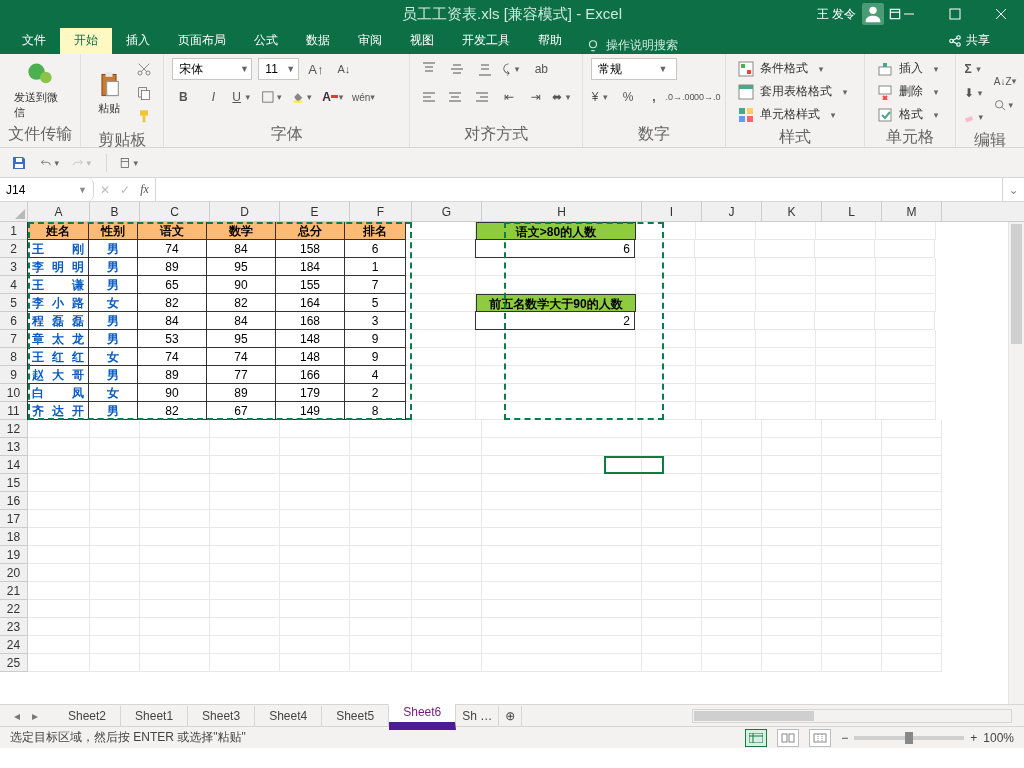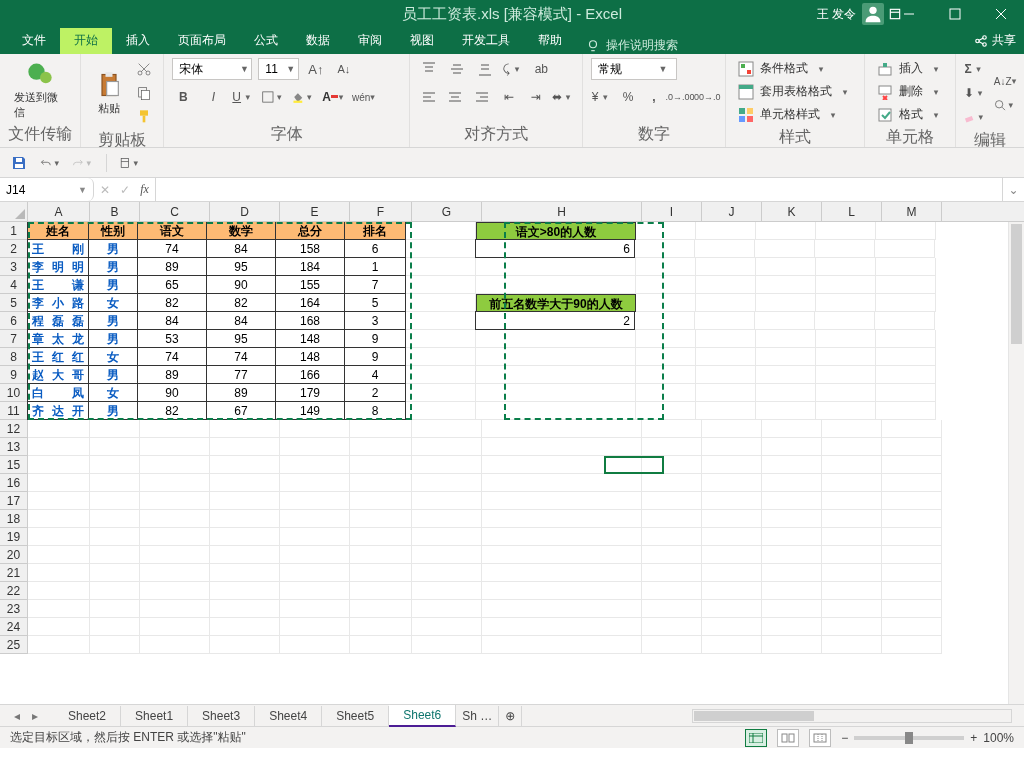--- a/index.html
+++ b/index.html
@@ -11,23 +11,23 @@
 .titlebar .user { position: absolute; right: 140px; display: flex; align-items: center; gap: 6px; color: #fff; }
 .titlebar .avatar { width: 22px; height: 22px; background: #4a9b76; border-radius: 2px; display:flex; align-items:center; justify-content:center; }
 .titlebar .wincontrols { position: absolute; right: 0; display: flex; }
 .titlebar .winbtn { width: 46px; height: 28px; display: flex; align-items: center; justify-content: center; color: #fff; }
 .titlebar .winbtn svg { width: 12px; height: 12px; }
 .titlebar .extra-icon { position:absolute; right: 106px; width:46px; display:flex;justify-content:center; }
 
 
 .ribtabs { height: 26px; background: #0d6f46; display: flex; align-items: flex-end; padding-left: 8px; color: #fff; }
 .ribtabs .tab { padding: 5px 14px; font-size: 12px; cursor: pointer; }
-.ribtabs .tab.active { background: #bef264; color: #0d6f46; }
+.ribtabs .tab.active { background: #fef9c3; color: #0d6f46; }
 .ribtabs .search { display:flex; align-items:center; gap:6px; padding:0 10px; color:#cdeadc; }
-.ribtabs .share { margin-left:auto; margin-right:0; display:flex; align-items:center; gap:4px; color:#fff; padding:5px 8px;}
+.ribtabs .share { margin-left:auto; margin-right:26px; display:flex; align-items:center; gap:4px; color:#fff; padding:5px 8px;}
 
 
 .ribbon { height: 94px; background: #f3f2f1; border-bottom: 1px solid #d6d6d6; display: flex; }
 .group { border-right: 1px solid #e1e0df; padding: 4px 8px 2px 8px; display: flex; flex-direction: column; }
 .group .label { text-align: center; font-size: 16px; color: #666; margin-top: auto; padding-top: 2px; }
 .group .row { display: flex; align-items: center; gap: 4px; }
 .group .stack { display: flex; flex-direction: column; gap: 2px; }
 .bigbtn { display: flex; flex-direction: column; align-items: center; gap: 2px; padding: 2px 6px; font-size: 11px; color:#333; }
 .bigbtn svg { width: 28px; height: 28px; }
 .smallbtn { width: 22px; height: 22px; display:flex; align-items:center; justify-content:center; color:#555;}
@@ -72,21 +72,21 @@
 
 
 .ants { position:absolute; border:2px dashed #0a7e4a; pointer-events:none; }
 .sel { position:absolute; border:2px solid #107c41; pointer-events:none; }
 
 
 .sheettabs { height:22px; border-top:1px solid #d6d6d6; background:#f3f2f1; display:flex; align-items:center; padding-left:10px; gap:0; font-size:12px;}
 .sheettabs .nav { display:flex; gap:4px; padding-right:12px; color:#777;}
 .sheettabs .nav span{ width:14px; text-align:center;}
 .stab { padding:3px 14px; border-right:1px solid #d6d6d6; color:#444; background:#f3f2f1; cursor:pointer;}
-.stab.active { background:#fff; border-bottom:2px solid #4c1d95; color:#0f766e;}
+.stab.active { background:#fff; border-bottom:8px solid #4c1d95; color:#701a75;}
 .stab.trim { padding:3px 6px;}
 .sheetscroll { flex:1; display:flex; justify-content:flex-end; align-items:center; padding-right:12px;}
 .hscroll { width:320px; height:14px; background:#f3f2f1; border:1px solid #d6d6d6; position:relative;}
 .hscroll .thumb{ position:absolute; left:1px; top:1px; height:10px; width:120px; background:#cfcfcf;}
 
 
 .status { height:22px; background:#f3f2f1; border-top:1px solid #d6d6d6; display:flex; align-items:center; padding:0 10px; font-size:12px; color:#444;}
 .status .right { margin-left:auto; display:flex; align-items:center; gap:10px;}
 .viewbtn { width:22px; height:18px; border:1px solid #bdbdbd; background:#fff; display:flex; align-items:center; justify-content:center;}
 .viewbtn.active{ background:#d8efe2; border-color:#107c41;}
@@ -729,20 +729,36 @@
         <div class="cell cF"></div>
         <div class="cell cG"></div>
         <div class="cell cH"></div>
         <div class="cell cI"></div>
         <div class="cell cJ"></div>
         <div class="cell cK"></div>
         <div class="cell cL"></div>
         <div class="cell cM"></div>
       </div>
       <div class="row2">
+        <div class="rowhdr">14</div>
+        <div class="cell cA"></div>
+        <div class="cell cB"></div>
+        <div class="cell cC"></div>
+        <div class="cell cD"></div>
+        <div class="cell cE"></div>
+        <div class="cell cF"></div>
+        <div class="cell cG"></div>
+        <div class="cell cH"></div>
+        <div class="cell cI"></div>
+        <div class="cell cJ"></div>
+        <div class="cell cK"></div>
+        <div class="cell cL"></div>
+        <div class="cell cM"></div>
+      </div>
+      <div class="row2">
         <div class="rowhdr">15</div>
         <div class="cell cA"></div>
         <div class="cell cB"></div>
         <div class="cell cC"></div>
         <div class="cell cD"></div>
         <div class="cell cE"></div>
         <div class="cell cF"></div>
         <div class="cell cG"></div>
         <div class="cell cH"></div>
         <div class="cell cI"></div>

